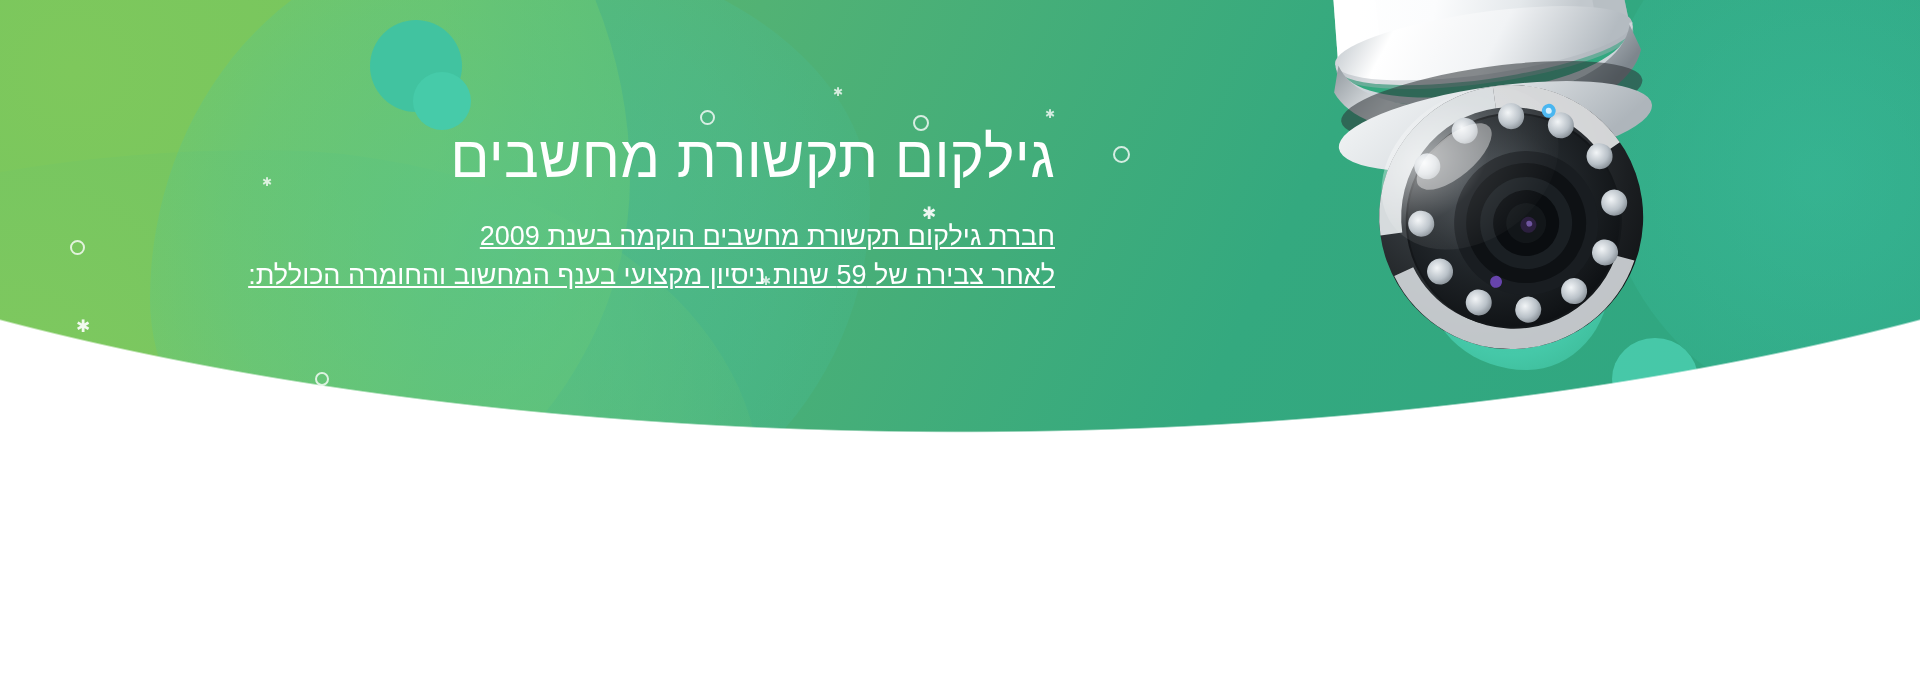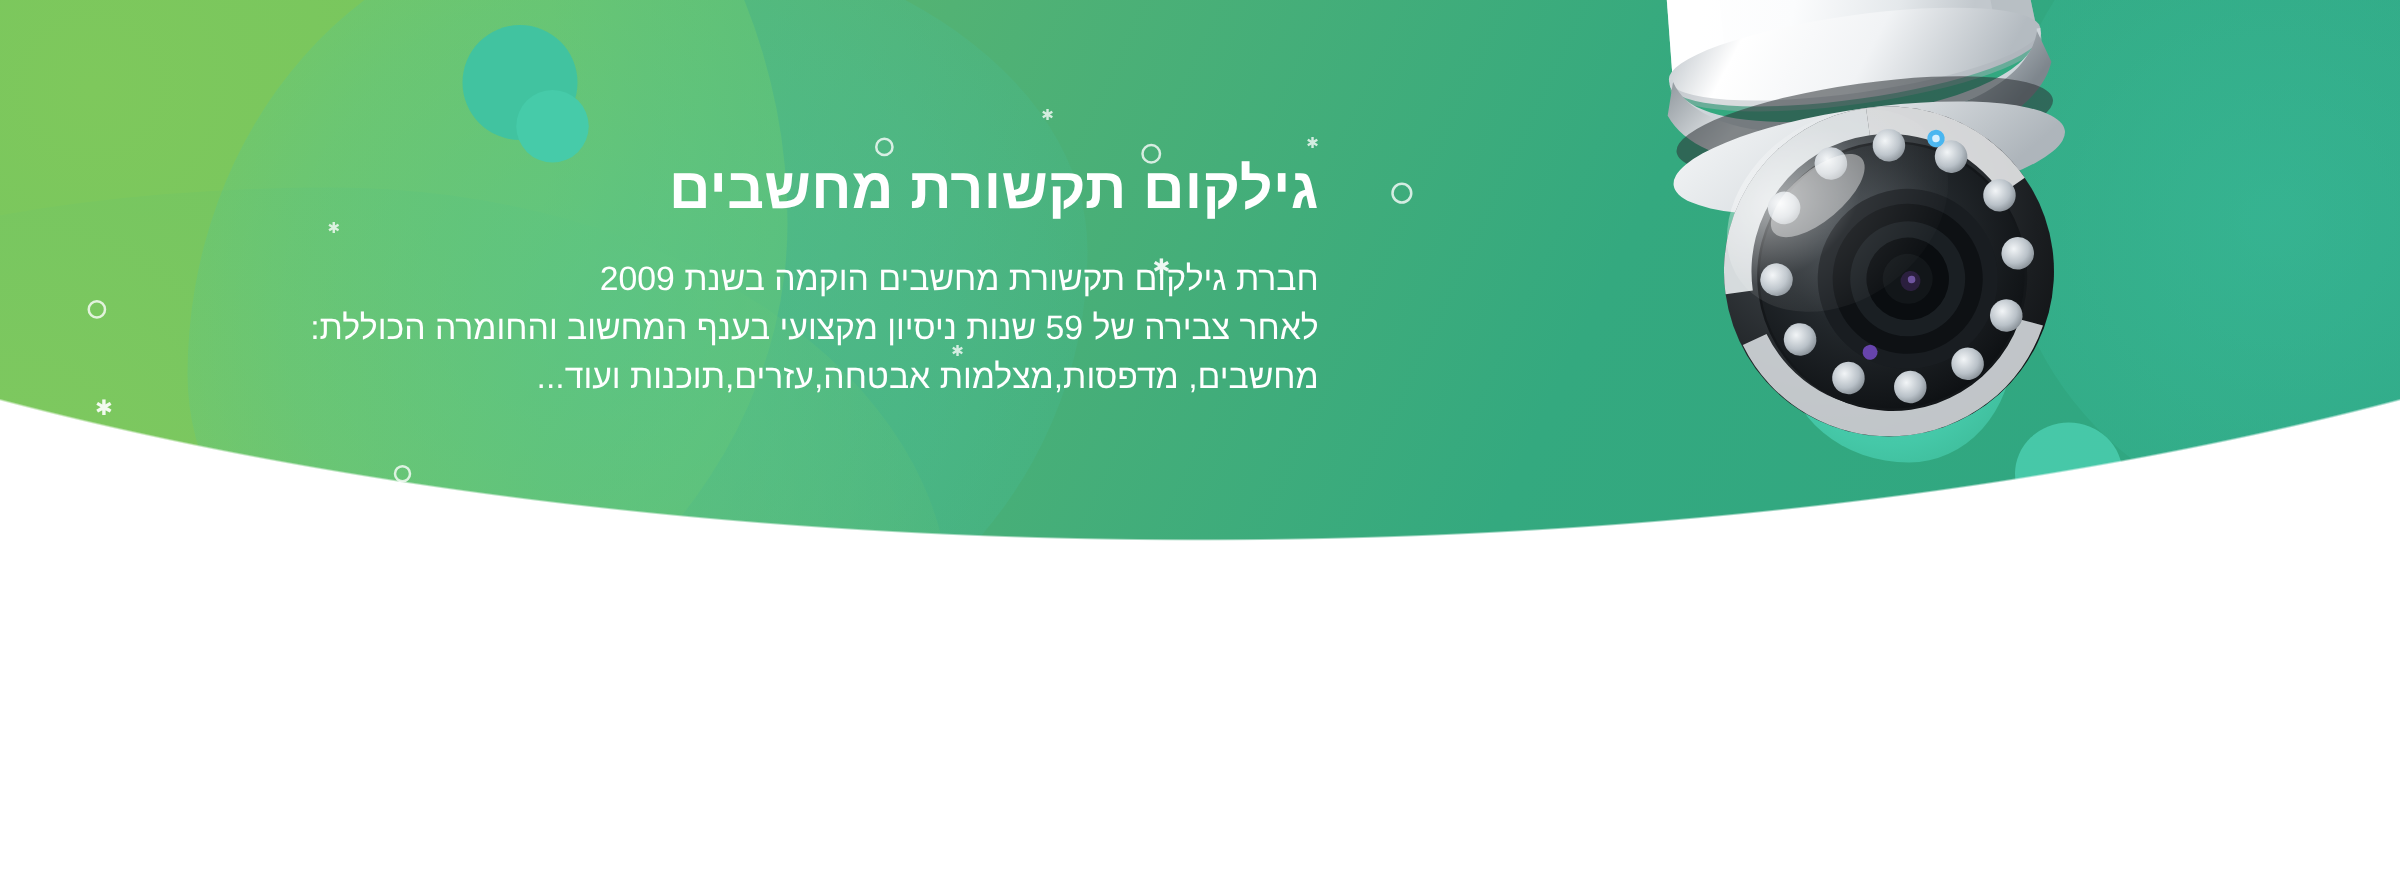--- a/index.html
+++ b/index.html
@@ -131,32 +131,33 @@
     right: 865px;
     top: 126px;
     width: 800px;
     text-align: right;
     direction: rtl;
     z-index: 6;
   }
   .headline {
     margin: 0;
     color: #ffffff;
-    font-size: 46px;
-    font-weight: 700;
+    font-size: 58px;
+    font-weight: 400;
     letter-spacing: .3px;
     line-height: 1.08;
     white-space: nowrap;
   }
   .lede {
     margin: 28px 0 0 0;
     color: #ffffff;
     font-size: 27px;
     font-weight: 400;
     line-height: 1.46;
+    text-decoration: underline;
   }
   .lede-line { display: block; white-space: nowrap; }
 
   
   .camera-wrap {
     position: absolute;
     left: 1255px;
     top: -52px;
     width: 520px;
     height: 420px;
@@ -199,21 +200,20 @@
     <div class="deco sparkle sm" style="left:833px; top:86px;">✱</div>
     <div class="deco sparkle sm" style="left:761px; top:275px;">✱</div>
     <div class="deco sparkle sm" style="left:1045px;top:108px;">✱</div>
 
     <div class="copy-block">
       <h1 class="headline">גילקום תקשורת מחשבים</h1>
 
       <p class="lede">
         <span class="lede-line">חברת גילקום תקשורת מחשבים הוקמה בשנת 2009</span>
         <span class="lede-line">לאחר צבירה של 59 שנות ניסיון מקצועי בענף המחשוב והחומרה הכוללת:</span>
-        <span class="lede-line">מחשבים, מדפסות,מצלמות אבטחה,עזרים,תוכנות ועוד...</span>
       </p>
     </div>
 
     <div class="camera-wrap">
       <svg viewBox="0 0 520 420" width="520" height="420" xmlns="http://www.w3.org/2000/svg" aria-hidden="true">
         <defs>
           <linearGradient id="bodyG" x1="0" y1="0" x2="1" y2="0.25">
             <stop offset="0%" stop-color="#cfd4d8"></stop>
             <stop offset="18%" stop-color="#ffffff"></stop>
             <stop offset="52%" stop-color="#fbfcfd"></stop>

